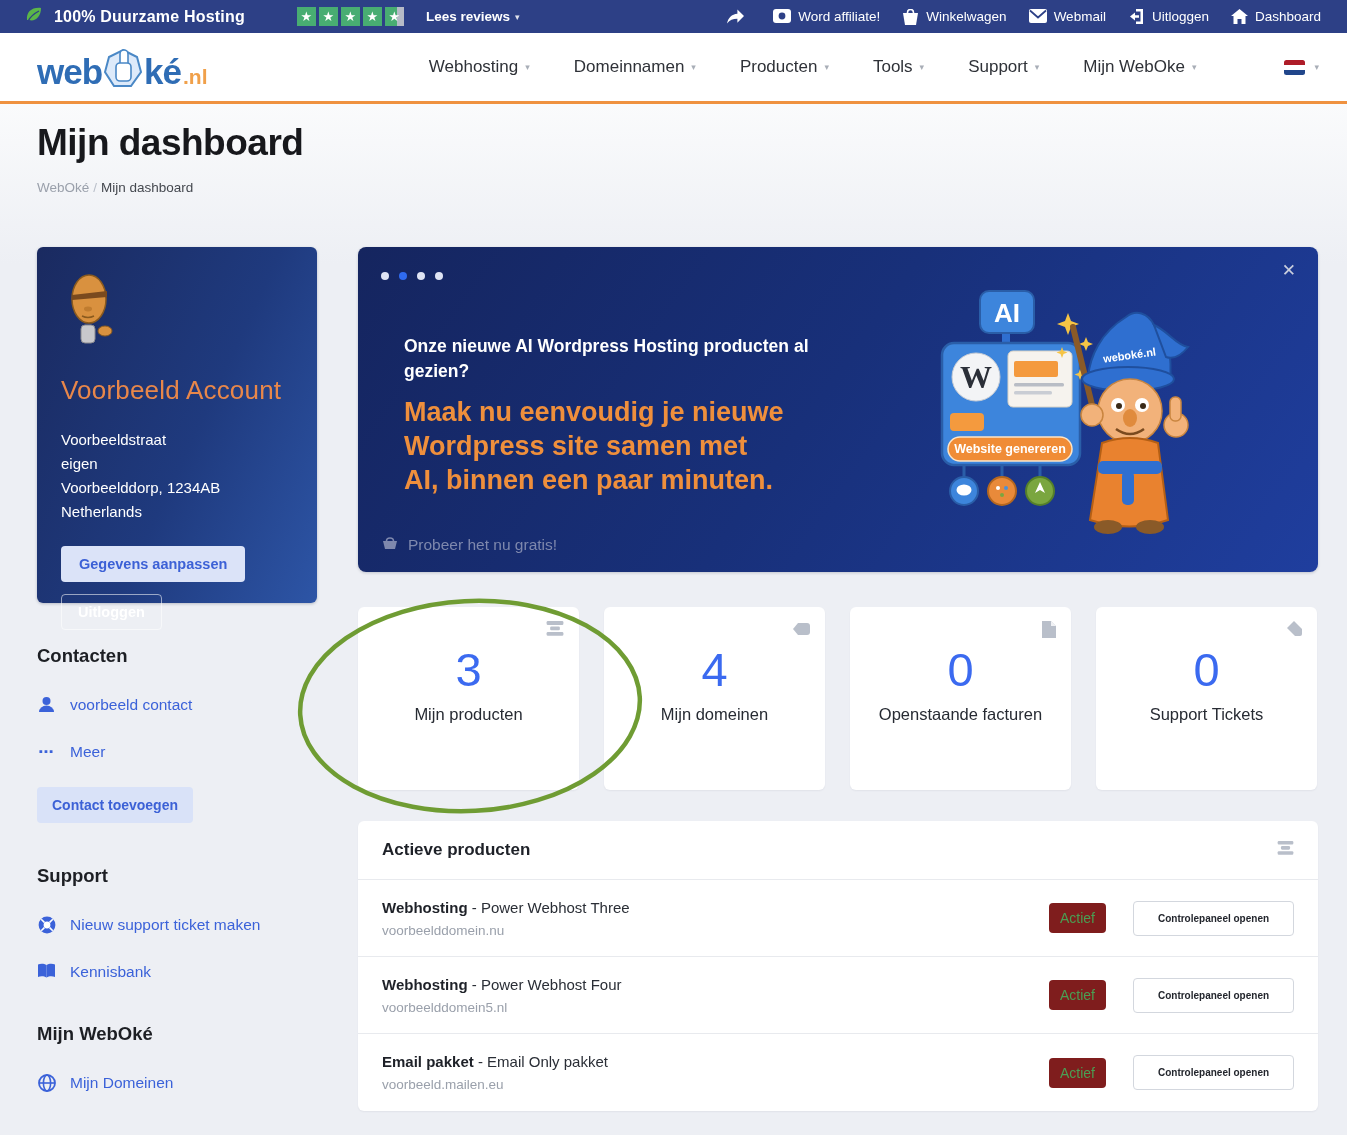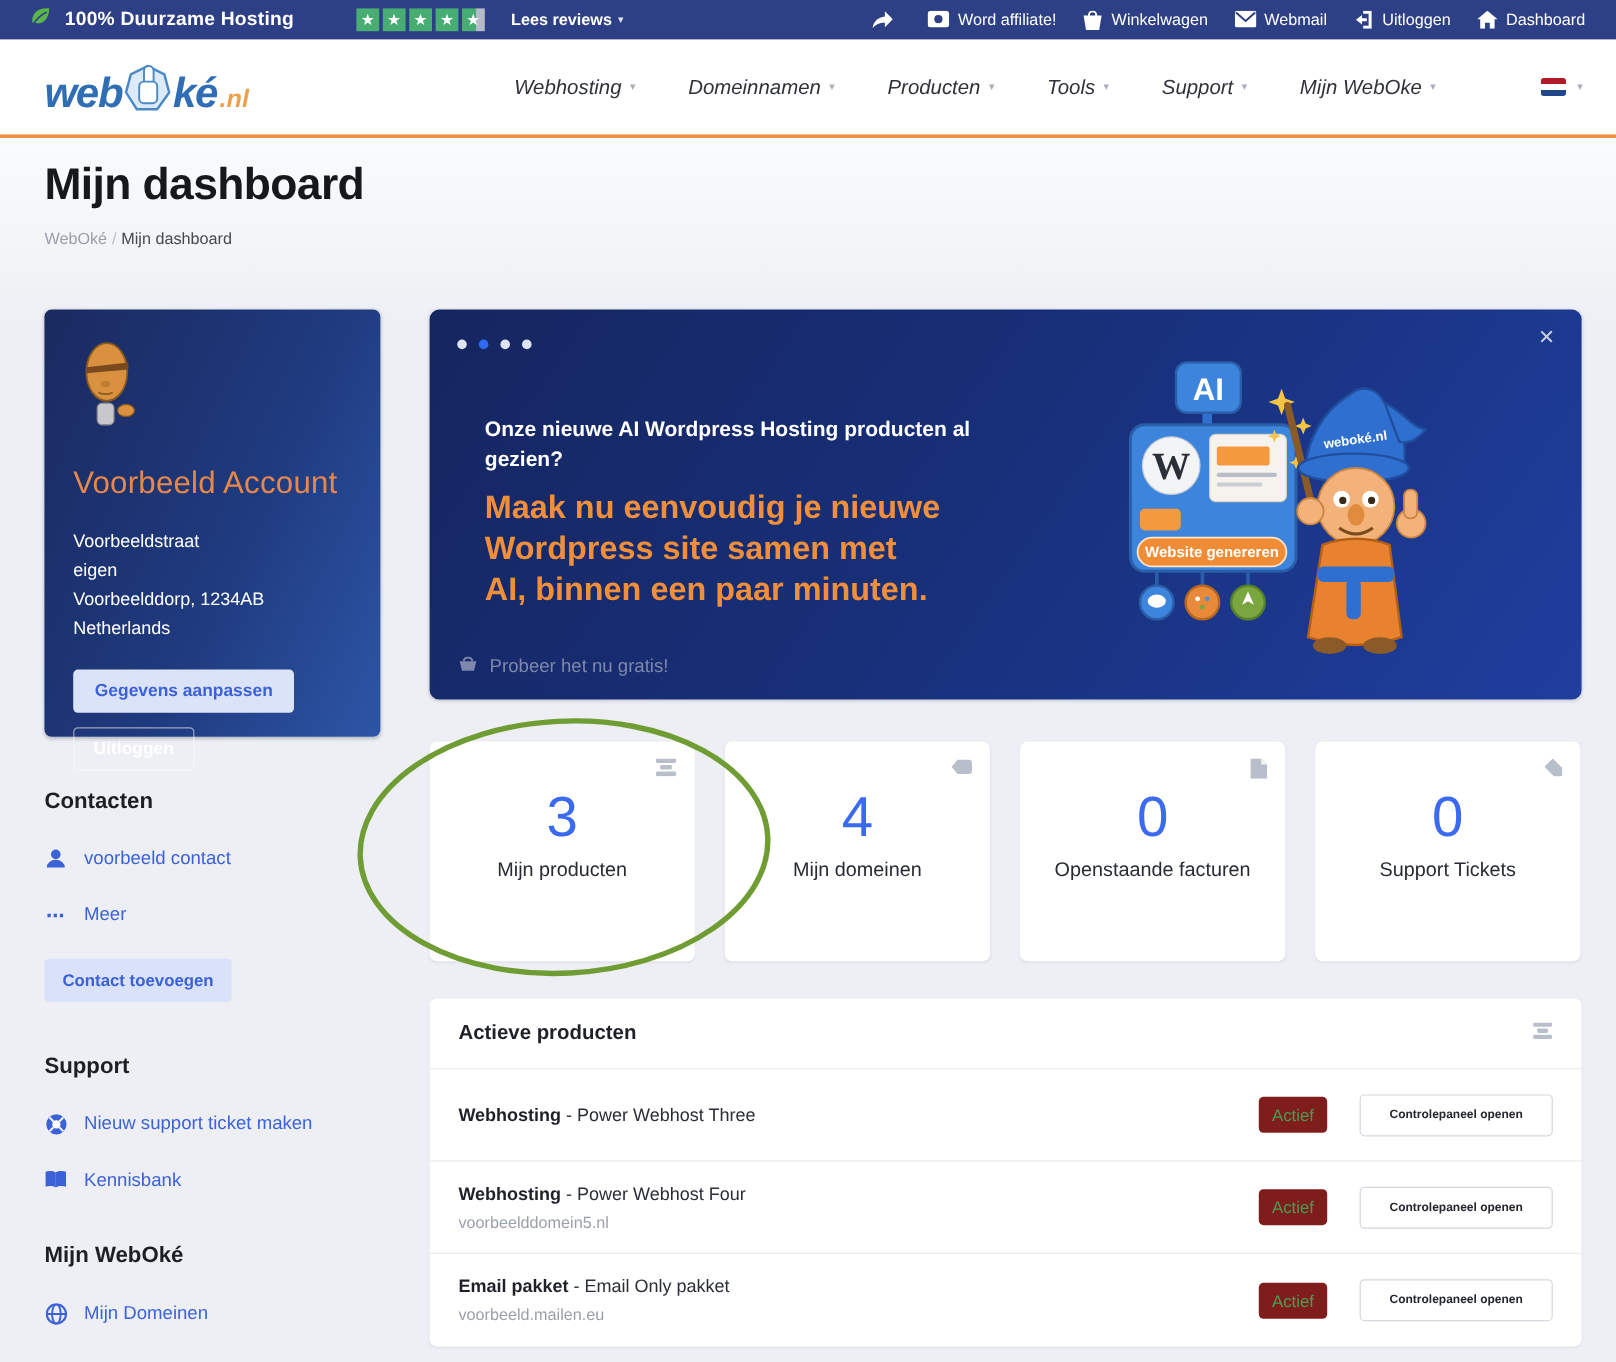--- a/index.html
+++ b/index.html
@@ -13,21 +13,21 @@
   .stars { display:flex; gap:3px; margin-left:42px; }
   .star { width:19px; height:19px; background:#48ad72; display:flex; align-items:center; justify-content:center; font-size:13px; color:#fff; }
   .star.partial { background:linear-gradient(90deg,#48ad72 0 62%,#b6bbc7 62% 100%); }
   .reviews-link { display:flex; align-items:center; gap:5px; margin-left:12px; font-size:13.5px; font-weight:600; cursor:pointer; }
   .caret-sm { font-size:9px; opacity:.85; }
   .topbar-right { margin-left:auto; display:flex; align-items:center; gap:22px; }
   .top-link { display:flex; gap:7px; font-size:13.5px; font-weight:500; cursor:pointer; white-space:nowrap; }
   .top-link svg { display:block; }
 
   
-  .nav { height:82px; background:#fff; border-bottom:3px solid #ef9240; display:flex; align-items:center; padding:0 28px 0 37px;font-style:italic; }
+  .nav { height:71px; background:#fff; border-bottom:3px solid #ef9240; display:flex; align-items:center; padding:0 28px 0 37px; }
   .logo { display:flex; align-items:baseline; cursor:pointer; user-select:none; }
   .logo .p1,.logo .p2 { font-size:35px; font-weight:800; color:#2f6db5; letter-spacing:-1px; }
   .logo .thumb { position:relative; top:6px; margin:0 1px; }
   .logo .suffix { font-size:21px; font-weight:800; color:#f0a04a; margin-left:2px; }
   .menu { margin-left:auto; display:flex; align-items:center; gap:44px; }
   .menu-item { display:flex; align-items:center; gap:7px; font-size:17px; color:#2f3238; font-weight:500; cursor:pointer; }
   .menu-item .caret-sm { color:#9aa0ab; }
   .lang { display:flex; align-items:center; gap:9px; margin-left:44px; cursor:pointer; }
   .flag { width:21px; height:15px; border-radius:2.5px; overflow:hidden; display:flex; flex-direction:column; }
   .flag div { flex:1; }
@@ -436,20 +436,21 @@
                 <rect x="4" y="6.2" width="11" height="4.4" rx="1.4" fill="#b9bfca"></rect>
                 <rect x="0" y="12.4" width="19" height="4.4" rx="1.4" fill="#b9bfca"></rect>
               </svg></span>
         </div>
 
         <div class="prod-row">
           <div class="prod-info">
             <div class="prod-line">
               <span class="prod-type">Webhosting</span><span> - </span><span>Power Webhost Three</span>
             </div>
+            <div class="prod-domain">voorbeelddomein.nu</div>
           </div>
           <span class="badge-active">Actief</span>
           <button class="btn-cp">Controlepaneel openen</button>
         </div>
 
         <div class="prod-row">
           <div class="prod-info">
             <div class="prod-line">
               <span class="prod-type">Webhosting</span><span> - </span><span>Power Webhost Four</span>
             </div>

